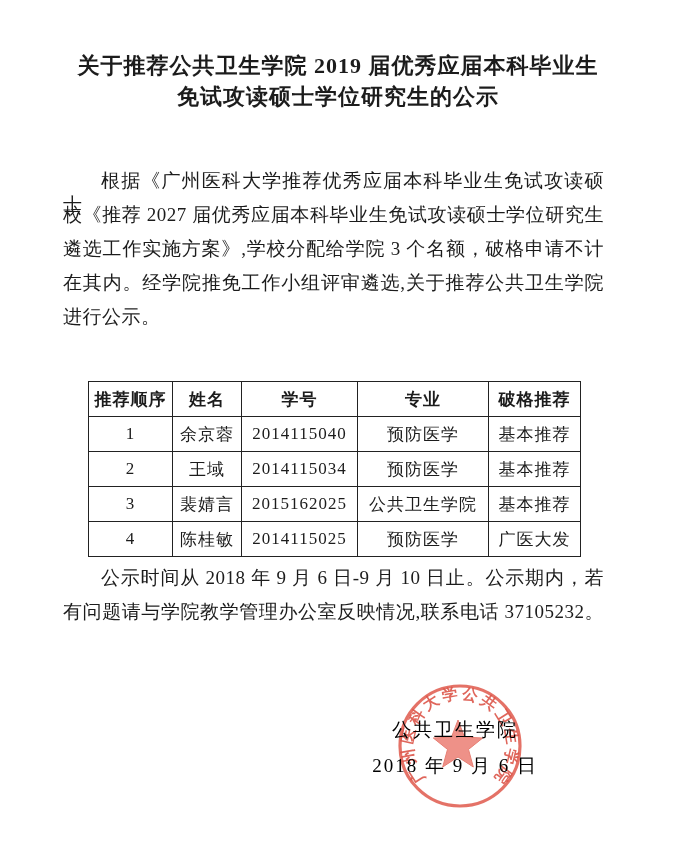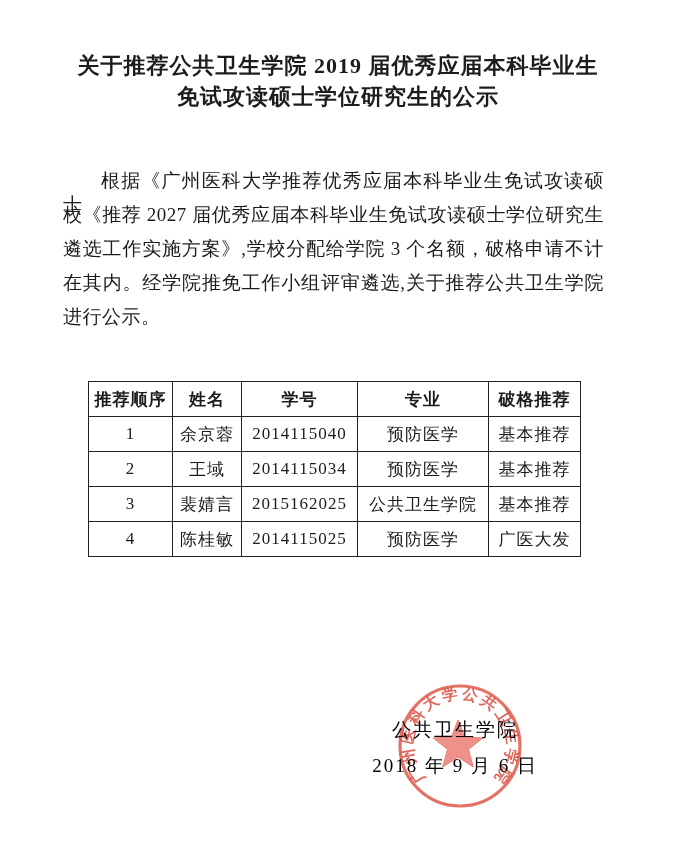--- a/index.html
+++ b/index.html
@@ -139,20 +139,24 @@
     <tr>
       <td>4</td>
       <td>陈桂敏</td>
       <td>2014115025</td>
       <td>预防医学</td>
       <td>广医大发</td>
     </tr>
   </tbody>
     </table>
 
+  <div class="body-block para2">
+    <div class="tline indent">公示时间从 2018 年 9 月 6 日-9 月 10 日止。公示期内，若</div>
+    <div class="tline">有问题请与学院教学管理办公室反映情况,联系电话 37105232。</div>
+  </div>
 
   <div class="signature">
     <div>公共卫生学院</div>
     <div>2018 年 9 月 6 日</div>
   </div>
 
   <div class="seal">
     <svg width="128" height="128" viewBox="0 0 128 128">
       <defs>
         <path id="ringPath" d="M 30.8 97.2 A 47 47 0 1 1 97.2 97.2" fill="none"></path>

